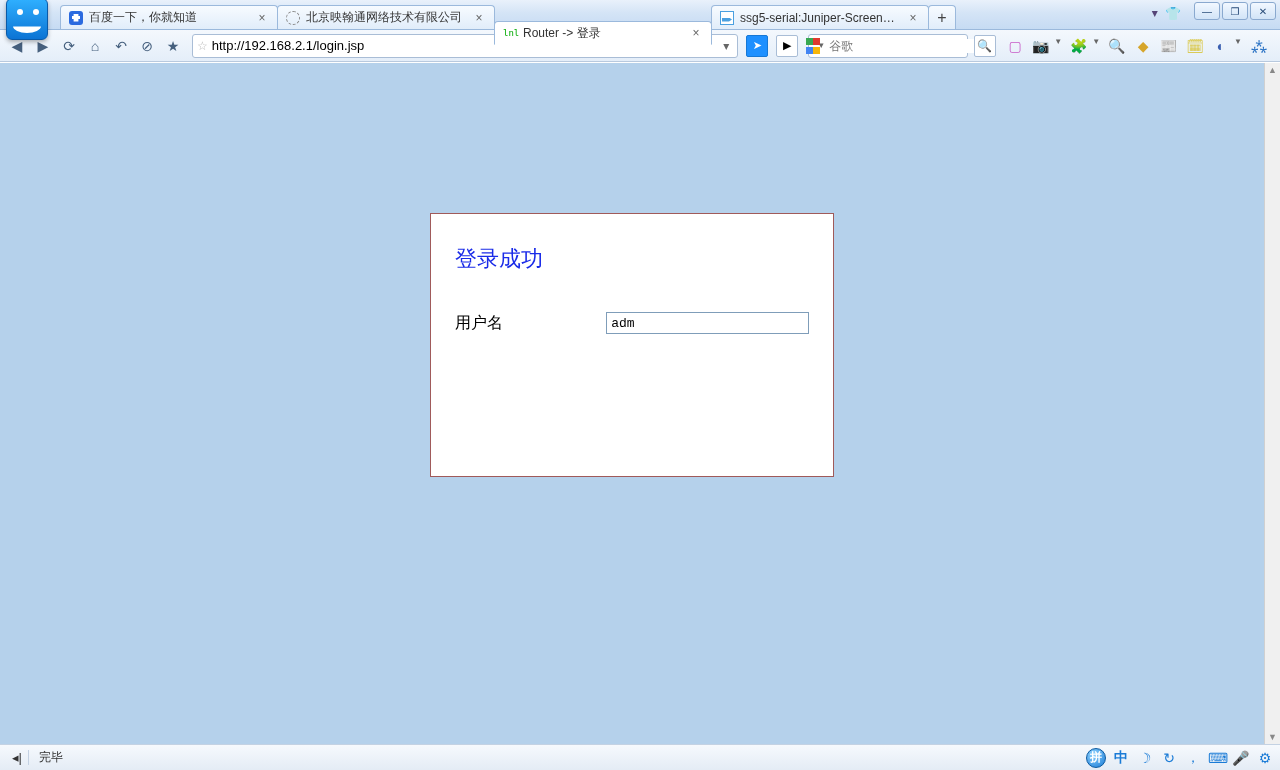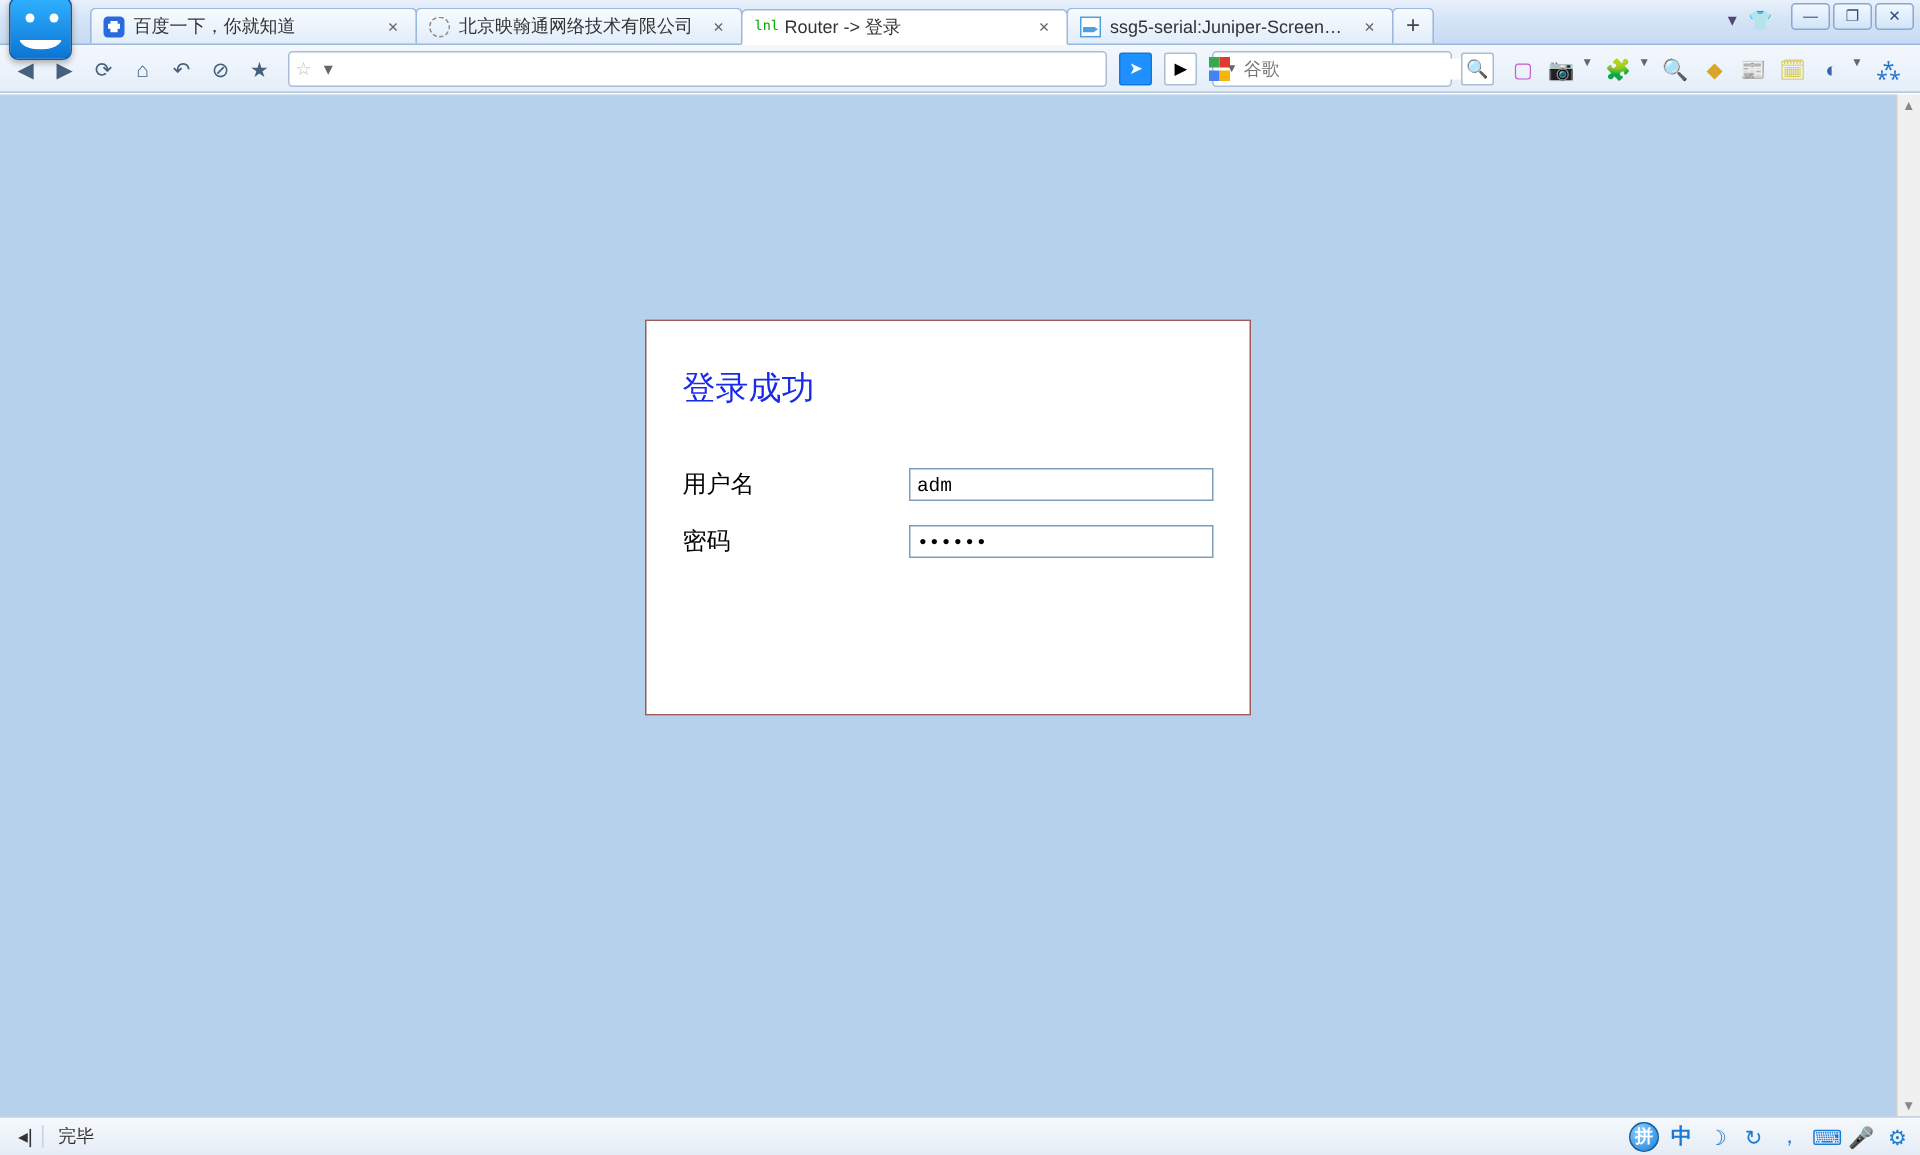--- a/index.html
+++ b/index.html
@@ -33,21 +33,21 @@
   }
   .tabs { display:flex; gap:0; height:24px; flex:1; }
   .tab {
     display:flex; align-items:center; gap:6px; padding:0 8px;
     background: linear-gradient(#f7fbff,#e1edfa);
     border:1px solid #9bb9dc; border-bottom:none;
     border-radius:4px 4px 0 0; margin-right:-1px;
     max-width:218px; min-width:218px; height:24px;
     font-size:12px; color:#333; cursor:default;
   }
-  .tab.active { background:#fff; z-index:2; position:relative; top:1px; border-bottom:1px solid #fff;}
+  .tab.active { background:#fff; z-index:2; position:relative; top:16px; border-bottom:1px solid #fff;}
   .tab .favicon { width:14px; height:14px; flex:none; }
   .tab .ttl { flex:1; white-space:nowrap; overflow:hidden; text-overflow:ellipsis; }
   .tab .close { width:14px; text-align:center; color:#666; flex:none; }
   .tab.new { min-width:28px; max-width:28px; justify-content:center; padding:0; font-size:16px; color:#444;}
   .winbtns { position:absolute; right:4px; top:2px; display:flex; gap:2px; }
   .winbtn {
     width:26px; height:18px; border:1px solid #8aa9cf; border-radius:3px;
     background:linear-gradient(#f2f8ff,#d2e4f7); display:flex; align-items:center; justify-content:center;
     font-size:10px; color:#2a4d7a;
   }
@@ -202,20 +202,21 @@
     </div>
   <div class="navbtn">
       <span>⊘</span>
     </div>
   <div class="navbtn">
       <span>★</span>
     </div>
 
   <div class="urlbar">
     <span class="star">☆</span>
+    <input class="urlinput" value="http://192.168.2.1/login.jsp" style="">
     <span class="urldrop">▾</span>
   </div>
   <div class="sqbtn bl">
       <span>➤</span>
     </div>
   <div class="sqbtn">
       <span>▶</span>
     </div>
 
   <div class="searchbox">
@@ -249,24 +250,20 @@
 </div>
 
 <div class="content">
   <div class="page">
     <div class="loginbox">
       <h1>登录成功</h1>
       <div class="frow">
         <div class="flabel">用户名</div>
         <input class="finput" value="adm" style="">
       </div>
-      <div class="frow">
-        <div class="flabel">密码</div>
-        <input class="finput" type="text" value="••••••" style="">
-      </div>
     </div>
   </div>
   <div class="vscroll"></div>
 </div>
 
 <div class="statusbar">
   <div class="left">
     <span class="arrleft">◂|</span>
     <span>完毕</span>
   </div>

